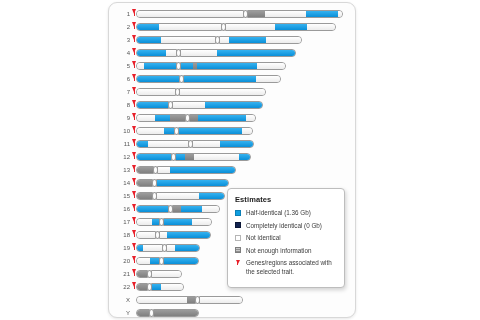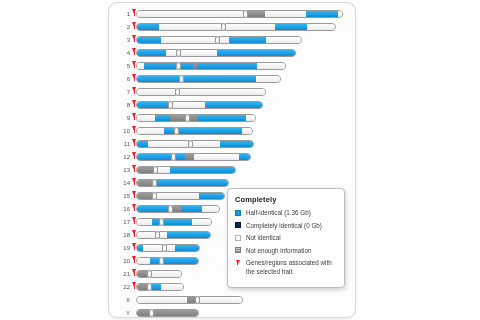--- a/index.html
+++ b/index.html
@@ -501,21 +501,21 @@
             </div>
             <div class="cen"></div>
             <div class="arm q" style="width: 46px;">
               <div class="seg gray" style="width: 46px;"></div>
             </div>
           </div>
         </div>
       </div>
 
     <div class="legend">
-      <div class="legend-title">Completely</div>
+      <div class="legend-title">Estimates</div>
       <div id="legend-items">
           <div class="legend-item">
             <span class="swatch half"></span>
             <span class="legend-text">Half-identical (1.36 Gb)</span>
           </div>
           <div class="legend-item">
             <span class="swatch full"></span>
             <span class="legend-text">Completely identical (0 Gb)</span>
           </div>
           <div class="legend-item">

